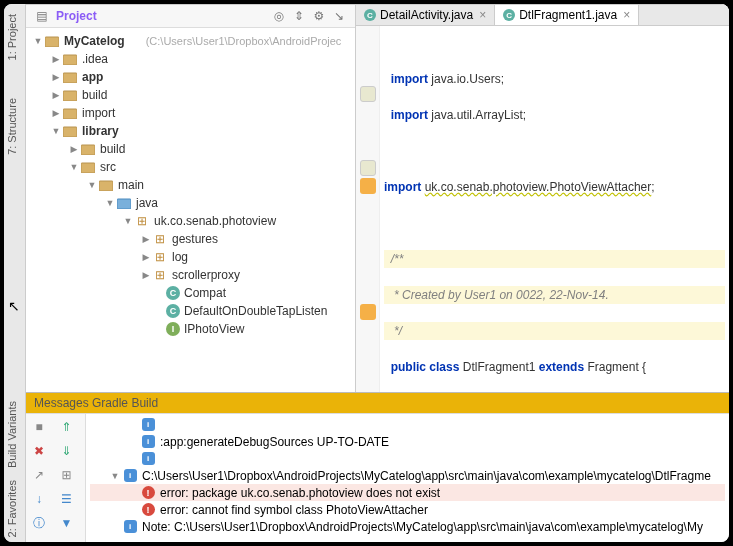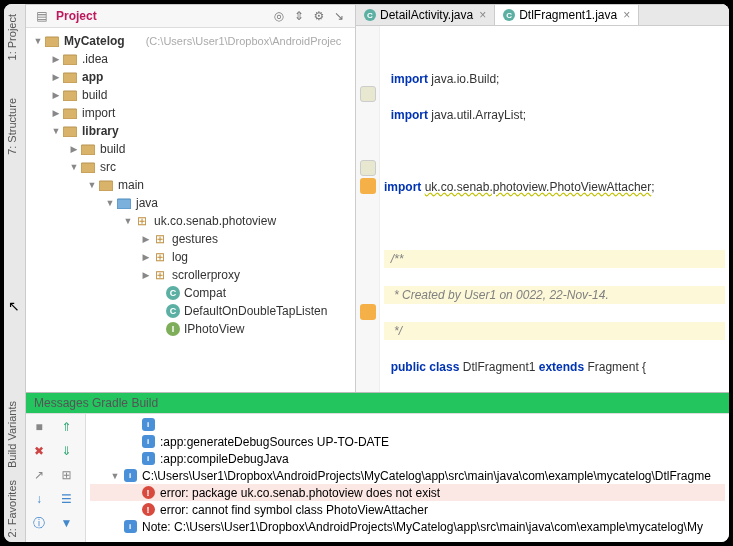--- a/index.html
+++ b/index.html
@@ -4,21 +4,21 @@
 <style>
 * { box-sizing: border-box; margin: 0; padding: 0; font-family: "Segoe UI", Tahoma, sans-serif; font-size: 12px; }
 html, body { width: 733px; height: 546px; overflow: hidden; background: #000; }
 .frame { width: 733px; height: 546px; background: #f0f0f0; border-radius: 12px; border: 4px solid #000; position: relative; overflow: hidden; }
 .leftbar { position: absolute; left: 0; top: 0; bottom: 0; width: 22px; background: #e8e8e8; border-right: 1px solid #ccc; }
 .leftbar .vtab { writing-mode: vertical-rl; transform: rotate(180deg); font-size: 11px; color: #555; padding: 4px 2px; cursor: pointer; margin: 4px 0; }
 .main { position: absolute; left: 22px; right: 0; top: 0; bottom: 0; display: flex; flex-direction: column; }
 .toprow { display: flex; flex: 1; min-height: 0; }
 .project { width: 330px; background: #fff; border-right: 1px solid #ccc; display: flex; flex-direction: column; border-top: 1px solid #ccc; }
 .project-header { display: flex; align-items: center; padding: 3px 6px; border-bottom: 1px solid #ddd; background: #f7f7f7; }
-.project-header .title { font-weight: bold; color: #be185d; margin-left: 4px; }
+.project-header .title { font-weight: bold; color: #8b5cf6; margin-left: 4px; }
 .project-header .spacer { flex: 1; }
 .project-header .hicon { width: 16px; height: 16px; margin: 0 2px; color: #777; display:flex;align-items:center;justify-content:center; }
 .tree { flex: 1; overflow: hidden; padding: 4px 0; background: #fff; }
 .tree-row { display: flex; align-items: center; height: 18px; padding-left: 4px; white-space: nowrap; }
 .tree-row .arrow { width: 12px; text-align: center; color: #888; font-size: 9px; }
 .tree-row .icon { width: 16px; height: 14px; margin-right: 4px; display:inline-flex;align-items:center;justify-content:center; }
 .tree-row .label { color: #333; }
 .tree-row.bold .label { font-weight: bold; }
 .folder-icon svg rect { fill: #d9b36a; stroke: #b8934f; }
 .folder-icon.blue svg rect { fill: #7ab0db; stroke: #4a8abf; }
@@ -33,21 +33,21 @@
 .tab .ticon { background:#5cb0a3;color:#fff;border-radius:7px;width:12px;height:12px;font-size:8px;font-weight:bold;display:flex;align-items:center;justify-content:center;margin-right:4px;}
 .tab .close { margin-left: 6px; color: #888; }
 .code { flex: 1; font-family: "Consolas", monospace; font-size: 12px; padding: 8px 4px 4px 28px; position: relative; line-height: 18px; white-space: pre; color: #333; overflow:hidden;}
 .gutter { position: absolute; left: 0; top: 0; bottom: 0; width: 24px; background: #f7f7f7; border-right: 1px solid #eee; }
 .gutter .mark { position:absolute; width:16px;height:16px;left:4px;border-radius:3px; }
 .kw { color: #0033b3; font-weight: bold; }
 .cm { color: #808080; font-style: italic; }
 .hl-yellow { background: #fdf8d8; }
 .wavy { text-decoration: underline wavy #c0c000; }
 .messages { height: 150px; border-top: 1px solid #bbb; background: #fff; display:flex;flex-direction:column; }
-.messages-header { padding: 3px 8px; background: #22c55e; border-bottom: 1px solid #ddd; color: #555; }
+.messages-header { padding: 3px 8px; background: #eab308; border-bottom: 1px solid #ddd; color: #555; }
 .messages-body { flex:1; display:flex; overflow:hidden;}
 .msg-toolbar { width: 60px; background: #f7f7f7; border-right:1px solid #ddd; padding:4px; display:grid;grid-template-columns:1fr 1fr;gap:6px 4px; align-content:start;}
 .msg-toolbar .tb { width:18px;height:18px;display:flex;align-items:center;justify-content:center;border:1px solid transparent;}
 .msg-list { flex:1; padding: 2px 4px; font-size:11.5px; overflow:hidden;}
 .msg-row { display:flex;align-items:center;height:17px;white-space:nowrap; }
 .msg-row .marr { width:14px;color:#888;font-size:9px;text-align:center;}
 .msg-row .micon { width:16px;margin-right:4px;display:flex;align-items:center;justify-content:center;}
 .err-icon { width:13px;height:13px;border-radius:7px;background:#d84a3e;color:#fff;font-size:9px;font-weight:bold;display:flex;align-items:center;justify-content:center;}
 .info-icon { width:13px;height:13px;border-radius:3px;background:#4a90d8;color:#fff;font-size:8px;font-weight:bold;display:flex;align-items:center;justify-content:center;}
 .msg-row.sel { background: #fbe7e3; }
@@ -224,21 +224,21 @@
               <span class="close">×</span>
             </div>
       </div>
       <div class="code">
         <div class="gutter">
           <div class="mark" style="top:60px;background:#e8e8d0;border:1px solid #ccc"></div>
           <div class="mark" style="top:134px;background:#e8e8d0;border:1px solid #ccc"></div>
           <div class="mark" style="top:152px;background:#f5b047"></div>
           <div class="mark" style="top:278px;background:#f5b047"></div>
         </div>
-<div style="color:#808080;font-style:italic">  <span class="kw" style="font-style:normal">import</span><span style="color:#333;font-style:normal"> java.io.Build;</span></div>
+<div style="color:#808080;font-style:italic">  <span class="kw" style="font-style:normal">import</span><span style="color:#333;font-style:normal"> java.io.Users;</span></div>
 <div style="color:#808080;font-style:italic">  <span class="kw" style="font-style:normal">import</span><span style="color:#333;font-style:normal"> java.util.ArrayList;</span></div>
 <div>&nbsp;</div>
 <div><span class="kw">import</span> <span class="wavy">uk.co.senab.photoview.PhotoViewAttacher</span>;</div>
 <div>&nbsp;</div>
 <div class="hl-yellow cm">  /**</div>
 <div class="hl-yellow cm">   * Created by User1 on 0022, 22-Nov-14.</div>
 <div class="hl-yellow cm">   */</div>
 <div>  <span class="kw">public class</span> DtlFragment1 <span class="kw">extends</span> Fragment {</div>
 
 
@@ -280,21 +280,20 @@
               <span class="micon">
                 <span class="info-icon">i</span>
               </span>
               <span>:app:generateDebugSources UP-TO-DATE</span>
             </div>
             <div class="msg-row" style="padding-left: 36px;">
               <span class="marr"></span>
               <span class="micon">
                 <span class="info-icon">i</span>
               </span>
-              <span>:app:compileDebugJava</span>
             </div>
             <div class="msg-row" style="padding-left: 18px;">
               <span class="marr">▼</span>
               <span class="micon">
                 <span class="info-icon">i</span>
               </span>
               <span>C:\Users\User1\Dropbox\AndroidProjects\MyCatelog\app\src\main\java\com\example\mycatelog\DtlFragme</span>
             </div>
             <div class="msg-row sel" style="padding-left: 36px;">
               <span class="marr"></span>

